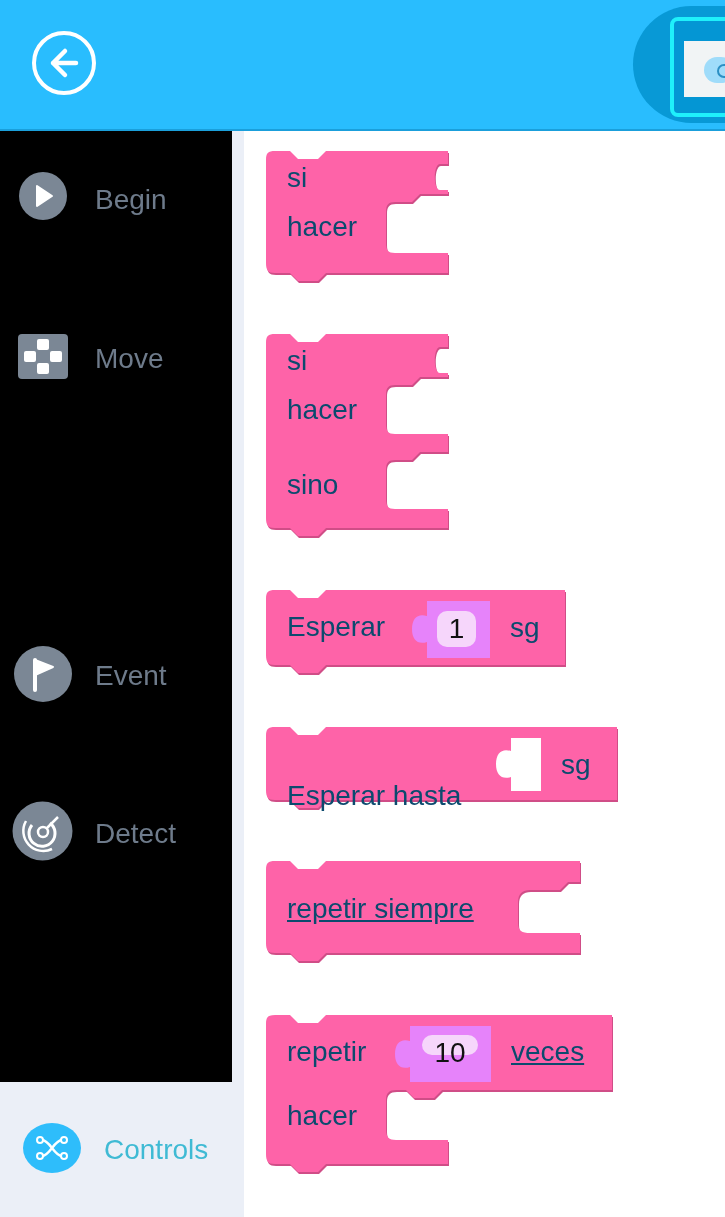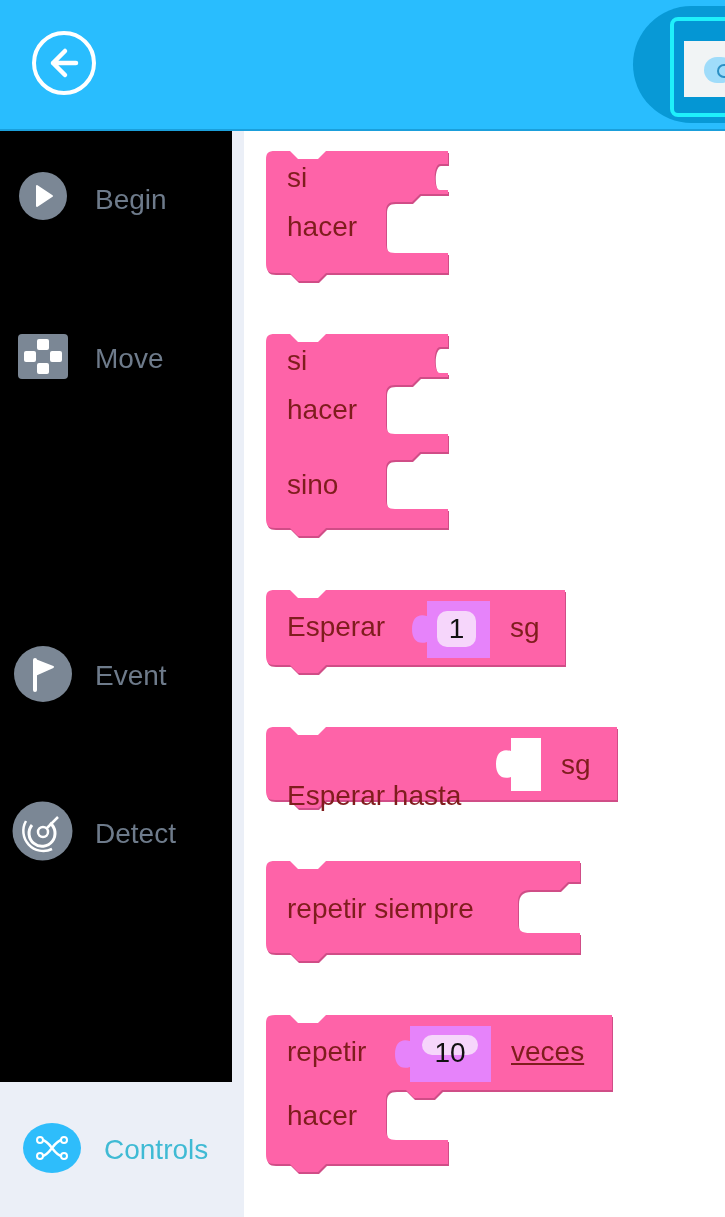--- a/index.html
+++ b/index.html
@@ -55,21 +55,21 @@
   .side-item .icon { position:absolute; left:14px; width:58px; height:58px; }
   .side-item .label {
     position:absolute; left:95px; font-size:28px; color:#6e7b8b;
   }
   .side-item.active {
     background:#ebeff7; width:244px;
   }
   .side-item.active .label { left:104px; color:#3fbad4; }
   .block-svg { position:absolute; left:0; top:0; overflow:visible; }
   .blk-text {
-    position:absolute; color:#7f1d1d; font-size:28px; white-space:nowrap;
+    position:absolute; color:#0c4a6e; font-size:28px; white-space:nowrap;
   }
   .num-field {
     position:absolute; background:#f6d6fb; border-radius:10px;
     color:#111; font-size:28px; text-align:center; line-height:36px;
   }
 </style>
 </head>
 <body>
 
 <div class="topbar">
@@ -223,18 +223,18 @@
 <span class="blk-text" style="left:287px;top:394px;">hacer</span>
 <span class="blk-text" style="left:287px;top:469px;">sino</span>
 
 <span class="blk-text" style="left:287px;top:611px;">Esperar</span>
 <span class="num-field" style="left:437px;top:611px;width:39px;height:36px;">1</span>
 <span class="blk-text" style="left:510px;top:612px;">sg</span>
 
 <span class="blk-text" style="left:287px;top:780px;">Esperar hasta</span>
 <span class="blk-text" style="left:561px;top:749px;">sg</span>
 
-<span class="blk-text" style="left:287px;top:893px;">repetir siempre</span>
+<span class="blk-text" style="left:287px;top:893px;text-decoration:underline;">repetir siempre</span>
 
 <span class="blk-text" style="left:287px;top:1036px;">repetir</span>
 <span class="num-field" style="left:422px;top:1035px;width:56px;height:20px;">10</span>
 <span class="blk-text" style="left:511px;top:1036px;text-decoration:underline;">veces</span>
 <span class="blk-text" style="left:287px;top:1100px;">hacer</span>
 
 </body></html>

